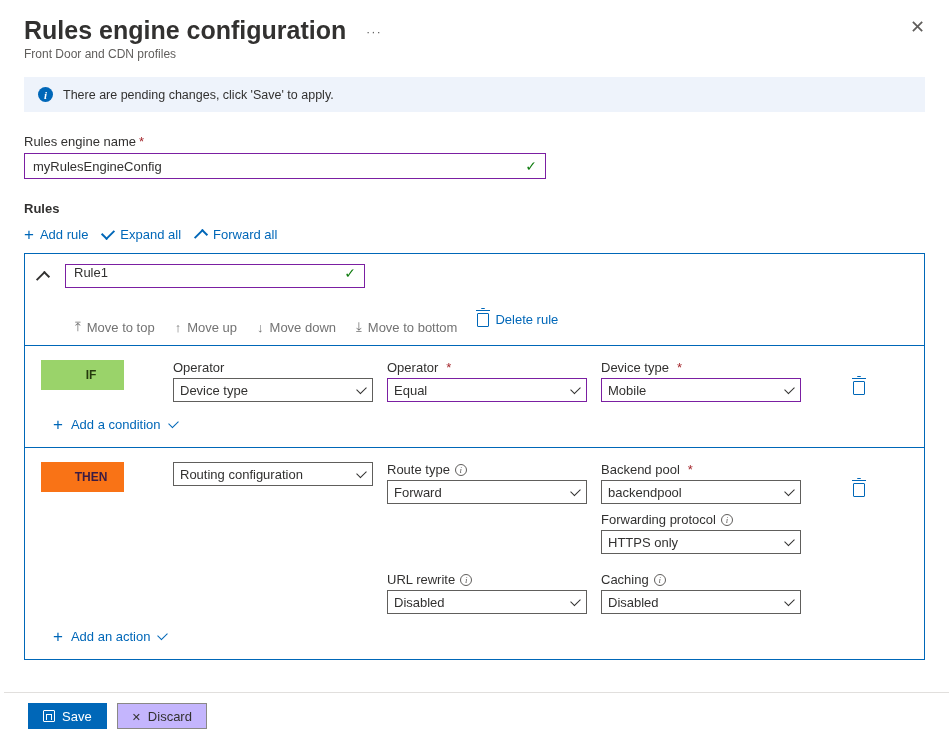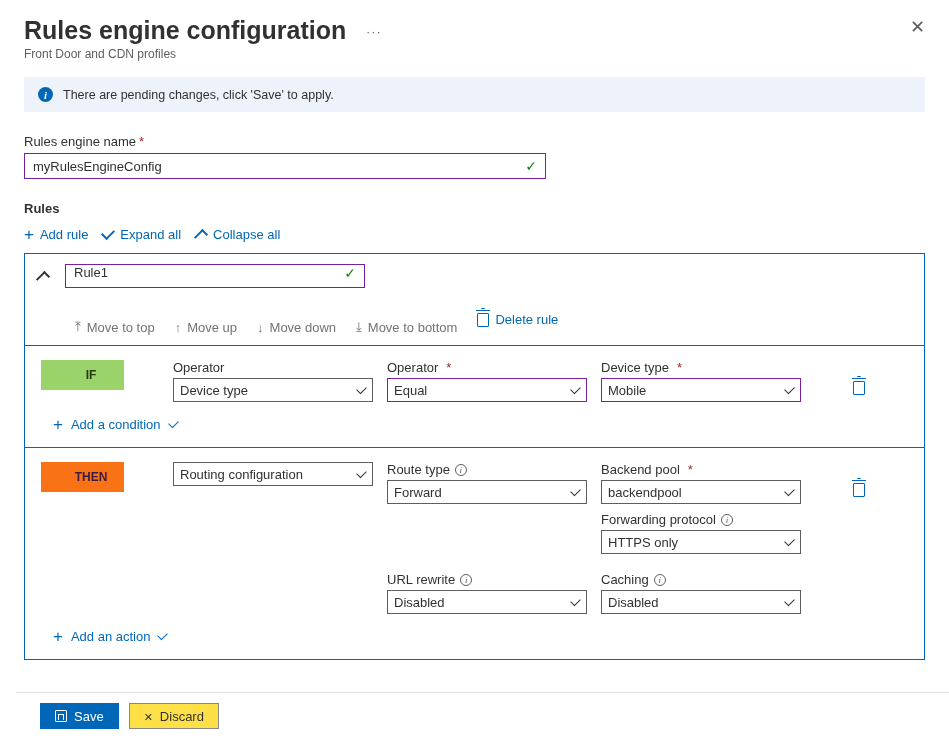--- a/index.html
+++ b/index.html
@@ -54,24 +54,24 @@
   .pill.if { background: #9ad36a; color:#253a0d;}
   .pill.then { background: #f97316; color:#3b1b43;}
   .cols { display:grid; grid-template-columns: 200px 200px 200px 50px; gap: 10px 14px; align-items:start;}
   .field-label { font-size: 13px; margin-bottom: 3px; display:flex; align-items:center; gap:5px;}
   .info-dot { width:12px; height:12px; border-radius:50%; border:1px solid #605e5c; display:inline-flex; align-items:center; justify-content:center; font-size:9px; color:#605e5c; font-style:italic; font-family:Georgia,serif;}
   .select { height: 24px; border: 1px solid #605e5c; padding: 0 6px; display:flex; align-items:center; justify-content:space-between; background:#fff; cursor:pointer; font-size:13px;}
   .select.accent { border-color: #7b1fa2; }
   .add-line { display:flex; align-items:center; gap:8px; color:#0067b8; margin-top:14px; cursor:pointer;}
   .row-trash { color: #0067b8; cursor:pointer; justify-self: end; align-self: start; margin-top: 20px; }
 
-  .footer { position: absolute; left:16px; right:0; bottom: 5px; border-top:1px solid #e1dfdd; padding: 10px 24px; display:flex; gap:10px;}
+  .footer { position: absolute; left:4px; right:0; bottom: 5px; border-top:1px solid #e1dfdd; padding: 10px 24px; display:flex; gap:10px;}
   .btn { height: 26px; padding: 0 14px; display:inline-flex; align-items:center; gap:7px; font-size:13px; cursor:pointer; border:1px solid transparent;}
   .btn-primary { background:#0067b8; color:#fff; }
-  .btn-secondary { background:#fde047; color:#323130; border-color:#8a8886; }
+  .btn-secondary { background:#c4b5fd; color:#323130; border-color:#8a8886; }
   .save-icon { width:12px; height:12px; border:1.5px solid currentColor; border-radius:1px; position:relative;}
   .save-icon::after { content:""; position:absolute; bottom:1px; left:2px; right:2px; height:5px; border:1.5px solid currentColor; border-bottom:none;}
   .discard-icon::before { content:"\2715"; font-size:11px; }
 </style>
 </head>
 <body>
 
 <div class="page">
 
   <div class="header-row">
@@ -103,21 +103,21 @@
     <span class="tb-btn">
       <span class="plus-icon">+</span>
       <span>Add rule</span>
     </span>
     <span class="tb-btn">
       <span class="chev chev-down"></span>
       <span>Expand all</span>
     </span>
     <span class="tb-btn">
       <span class="chev chev-up"></span>
-      <span>Collapse all</span>
+      <span>Forward all</span>
     </span>
   </div>
 
   <div class="rule-box">
 
     <div class="rule-header">
       <span class="tb-btn" style="color:#323130">
         <span class="chev chev-up"></span>
       </span>
       <div class="rule-name">

